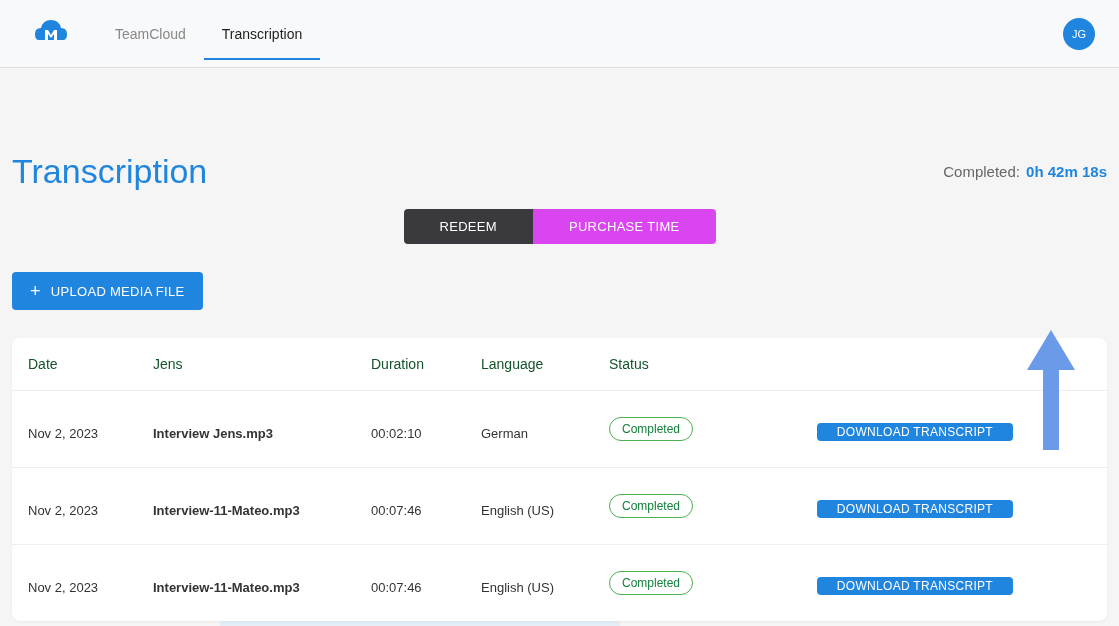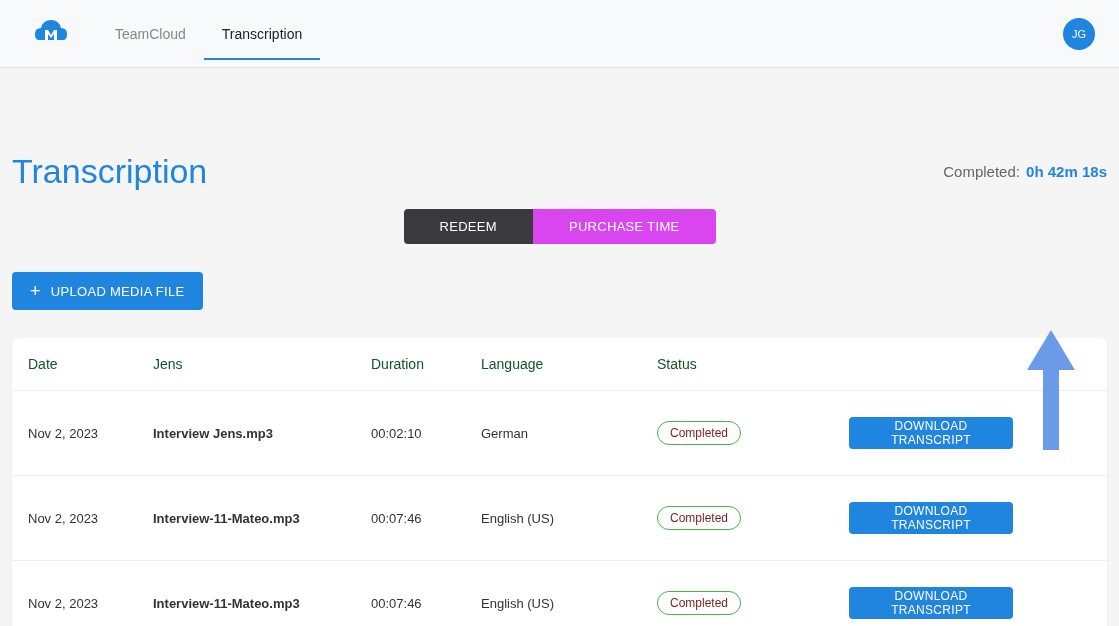--- a/index.html
+++ b/index.html
@@ -145,44 +145,44 @@
     }
     .table-header {
       display: flex;
       padding: 18px 16px;
       font-size: 14px;
       color: #14532d;
       border-bottom: 1px solid #eee;
     }
     .table-row {
       display: flex;
-      align-items: center;
+      align-items: flex-end;
       padding: 26px 16px;
       font-size: 13px;
       color: #333;
       border-bottom: 1px solid #eee;
     }
     .table-row:last-child {
       border-bottom: none;
     }
     .col-date { width: 125px; }
     .col-file { width: 218px; }
     .col-duration { width: 110px; }
     .col-language { width: 128px; }
-    .col-status { width: 192px; margin-left: 48px; }
+    .col-status { width: 192px; }
     .col-action { flex: 1; display: flex; justify-content: flex-end; padding-right: 78px; }
     .file-name {
       font-weight: 700;
     }
     .status-badge {
       display: inline-block;
       padding: 4px 12px;
       border: 1px solid #4caf50;
       border-radius: 14px;
-      color: #7f1d1d;
+      color: #15803d;
       font-size: 12px;
     }
     .download-btn {
       background: #1f85de;
       color: white;
       border: none;
       padding: 2px 20px;
       font-size: 12px;
       font-weight: 500;
       letter-spacing: 0.3px;

